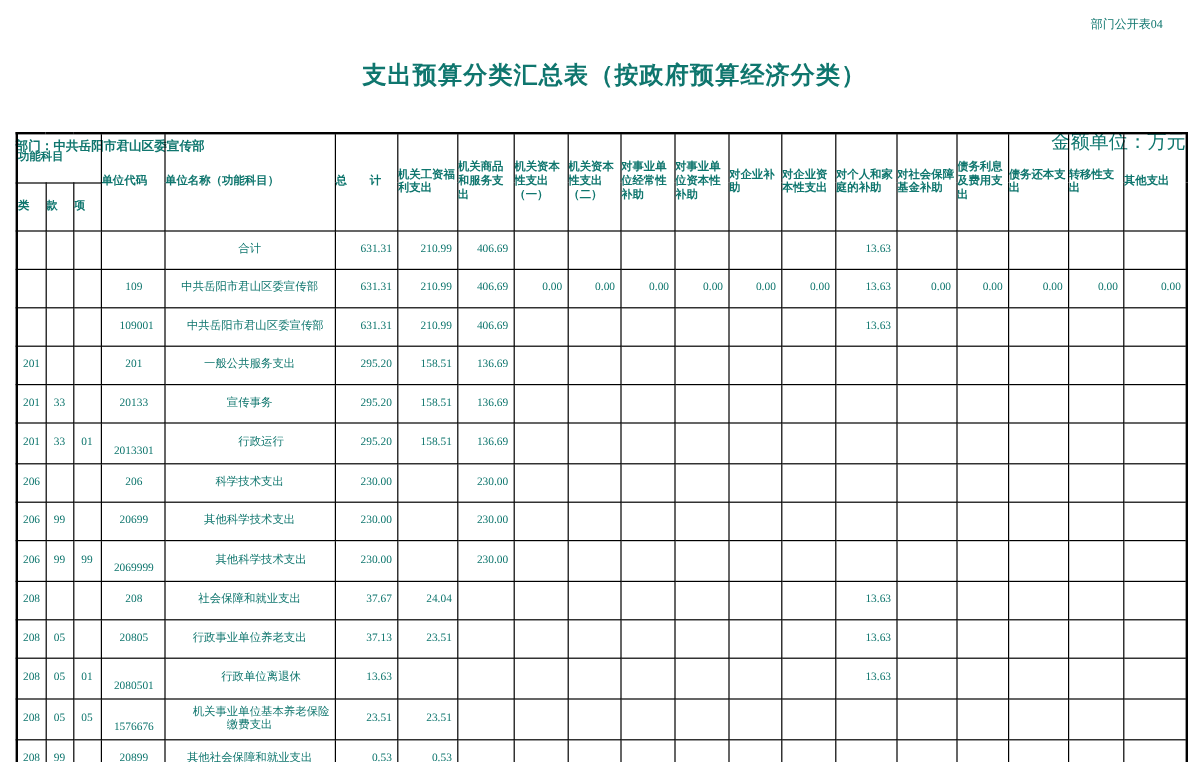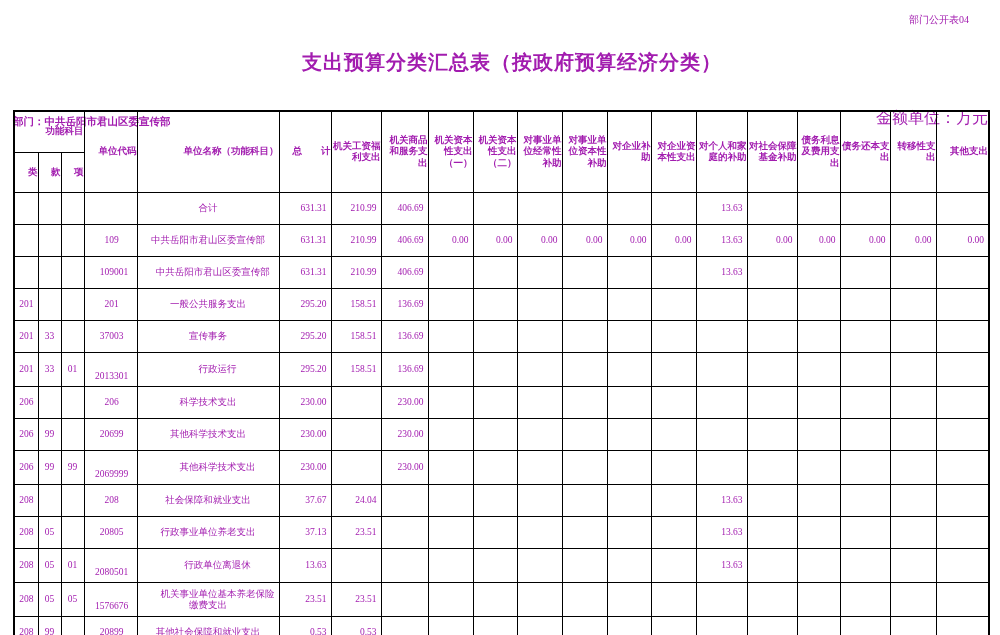--- a/index.html
+++ b/index.html
@@ -1,30 +1,30 @@
 <!DOCTYPE html>
 <html><head>
 <meta charset="utf-8">
 <style>
   html,body{margin:0;padding:0;background:#fff;}
   .page{
     position:relative;width:1000px;height:635px;background:#ffffff;
-    font-family:"Liberation Serif","DejaVu Serif",serif;color:#a21caf;overflow:hidden;
+    font-family:"Liberation Serif","DejaVu Serif",serif;color:#0f766e;overflow:hidden;
   }
   .doc-label{position:absolute;top:13px;right:31px;font-size:10px;}
   .title{position:absolute;top:37px;left:0;width:100%;text-align:center;
     font-size:20px;font-weight:bold;margin:12px;letter-spacing:1px;}
   .subline{position:absolute;top:84px;left:13px;width:975px;
     display:flex;justify-content:space-between;align-items:flex-end;margin-top:24px;}
   .dept{font-size:10.5px;font-weight:bold;}
   .unit{font-size:16px;font-family:Liberation Serif, serif;}
   table.budget{position:absolute;top:110px;left:13px;width:975px;
     border-collapse:collapse;table-layout:fixed;border:2px solid #000;}
   table.budget th,table.budget td{border:1px solid #000;overflow:hidden;}
-  thead th{font-size:9.5px;font-weight:bold;text-align:right;vertical-align:middle;
+  thead th{font-size:9.5px;font-weight:bold;text-align:left;vertical-align:middle;
     line-height:11.5px;padding:14px 0;}
   thead tr.hrow1{height:27px;}
   thead tr.hrow2{height:30px;}
   tbody td{height:29px;font-size:9.5px;vertical-align:middle;padding:0;line-height:11px;}
   td.c{text-align:center;}
   td.code{text-align:center;padding-left:2px;white-space:pre;}
   td.code.low{vertical-align:bottom;padding-bottom:4px;}
   td.name{text-align:center;padding:1px 2px;white-space:pre-wrap;}
   td.num{text-align:right;padding-right:4px;}
 </style>
@@ -174,21 +174,21 @@
           <td class="num"></td>
           <td class="num"></td>
           <td class="num"></td>
           <td class="num"></td>
           <td class="num"></td>
         </tr>
         <tr>
           <td class="c">201</td>
           <td class="c">33</td>
           <td class="c"></td>
-          <td class="code">37003</td>
+          <td class="code">20133</td>
           <td class="name">宣传事务</td>
           <td class="num">295.20</td>
           <td class="num">158.51</td>
           <td class="num">136.69</td>
           <td class="num"></td>
           <td class="num"></td>
           <td class="num"></td>
           <td class="num"></td>
           <td class="num"></td>
           <td class="num"></td>

